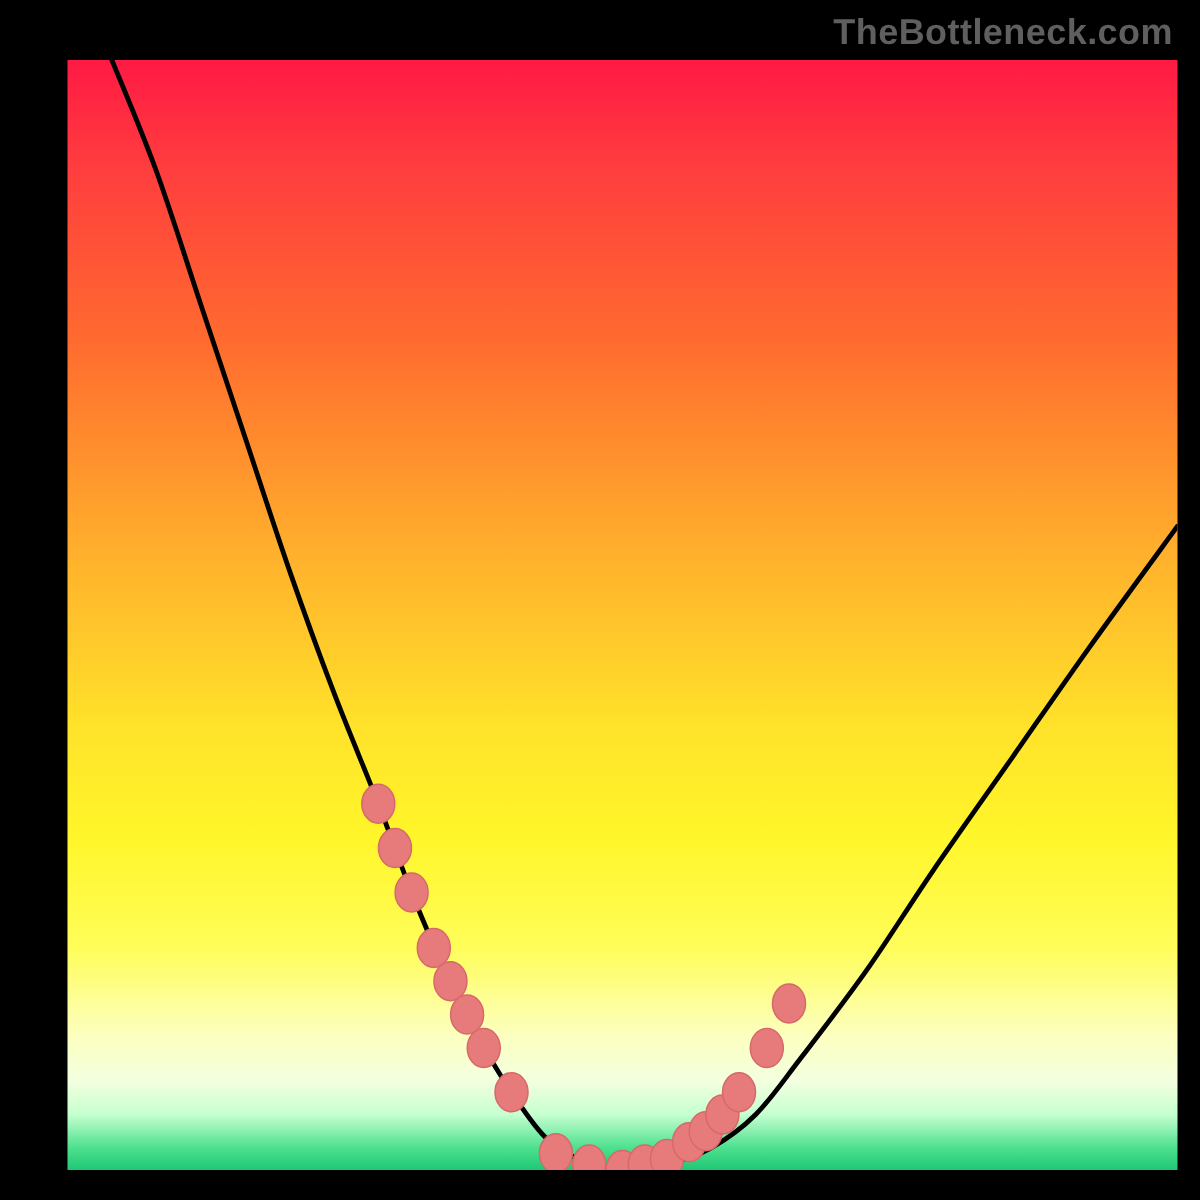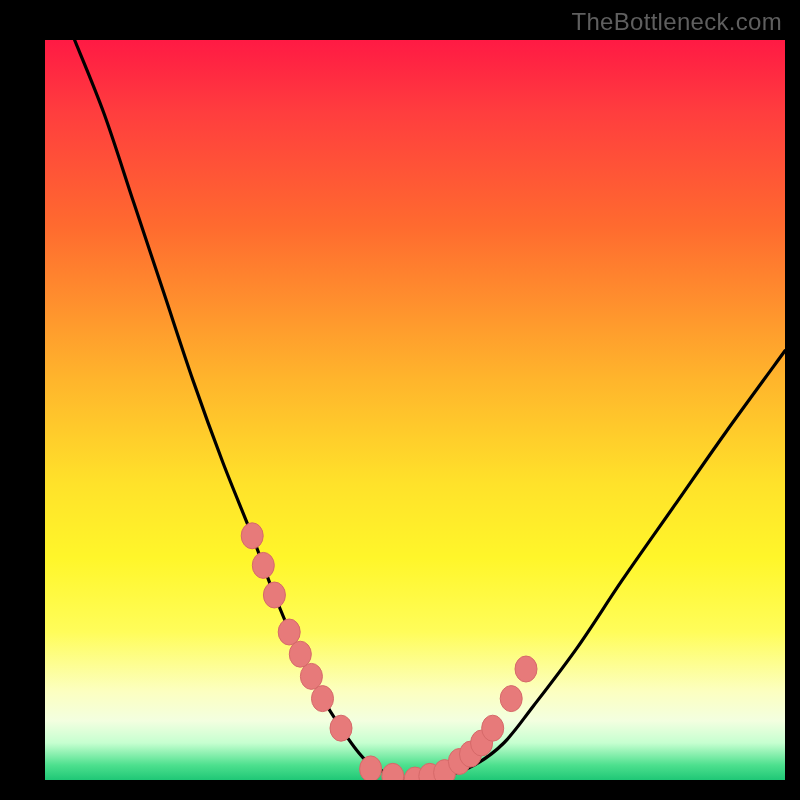--- a/index.html
+++ b/index.html
@@ -35,21 +35,21 @@
       #c6ffd0 95%,
       #4de08e 98%,
       #1fc776 100%);
   }
   .attribution {
     position: absolute;
     top: 8px;
     right: 18px;
     color: #5f5f5f;
     font-size: 24px;
-    font-weight: 400;
+    font-weight: 700;
     letter-spacing: 0.3px;
   }
   svg.curve {
     position: absolute;
     left: 0;
     top: 0;
   }
 </style>
 </head>
 <body>

